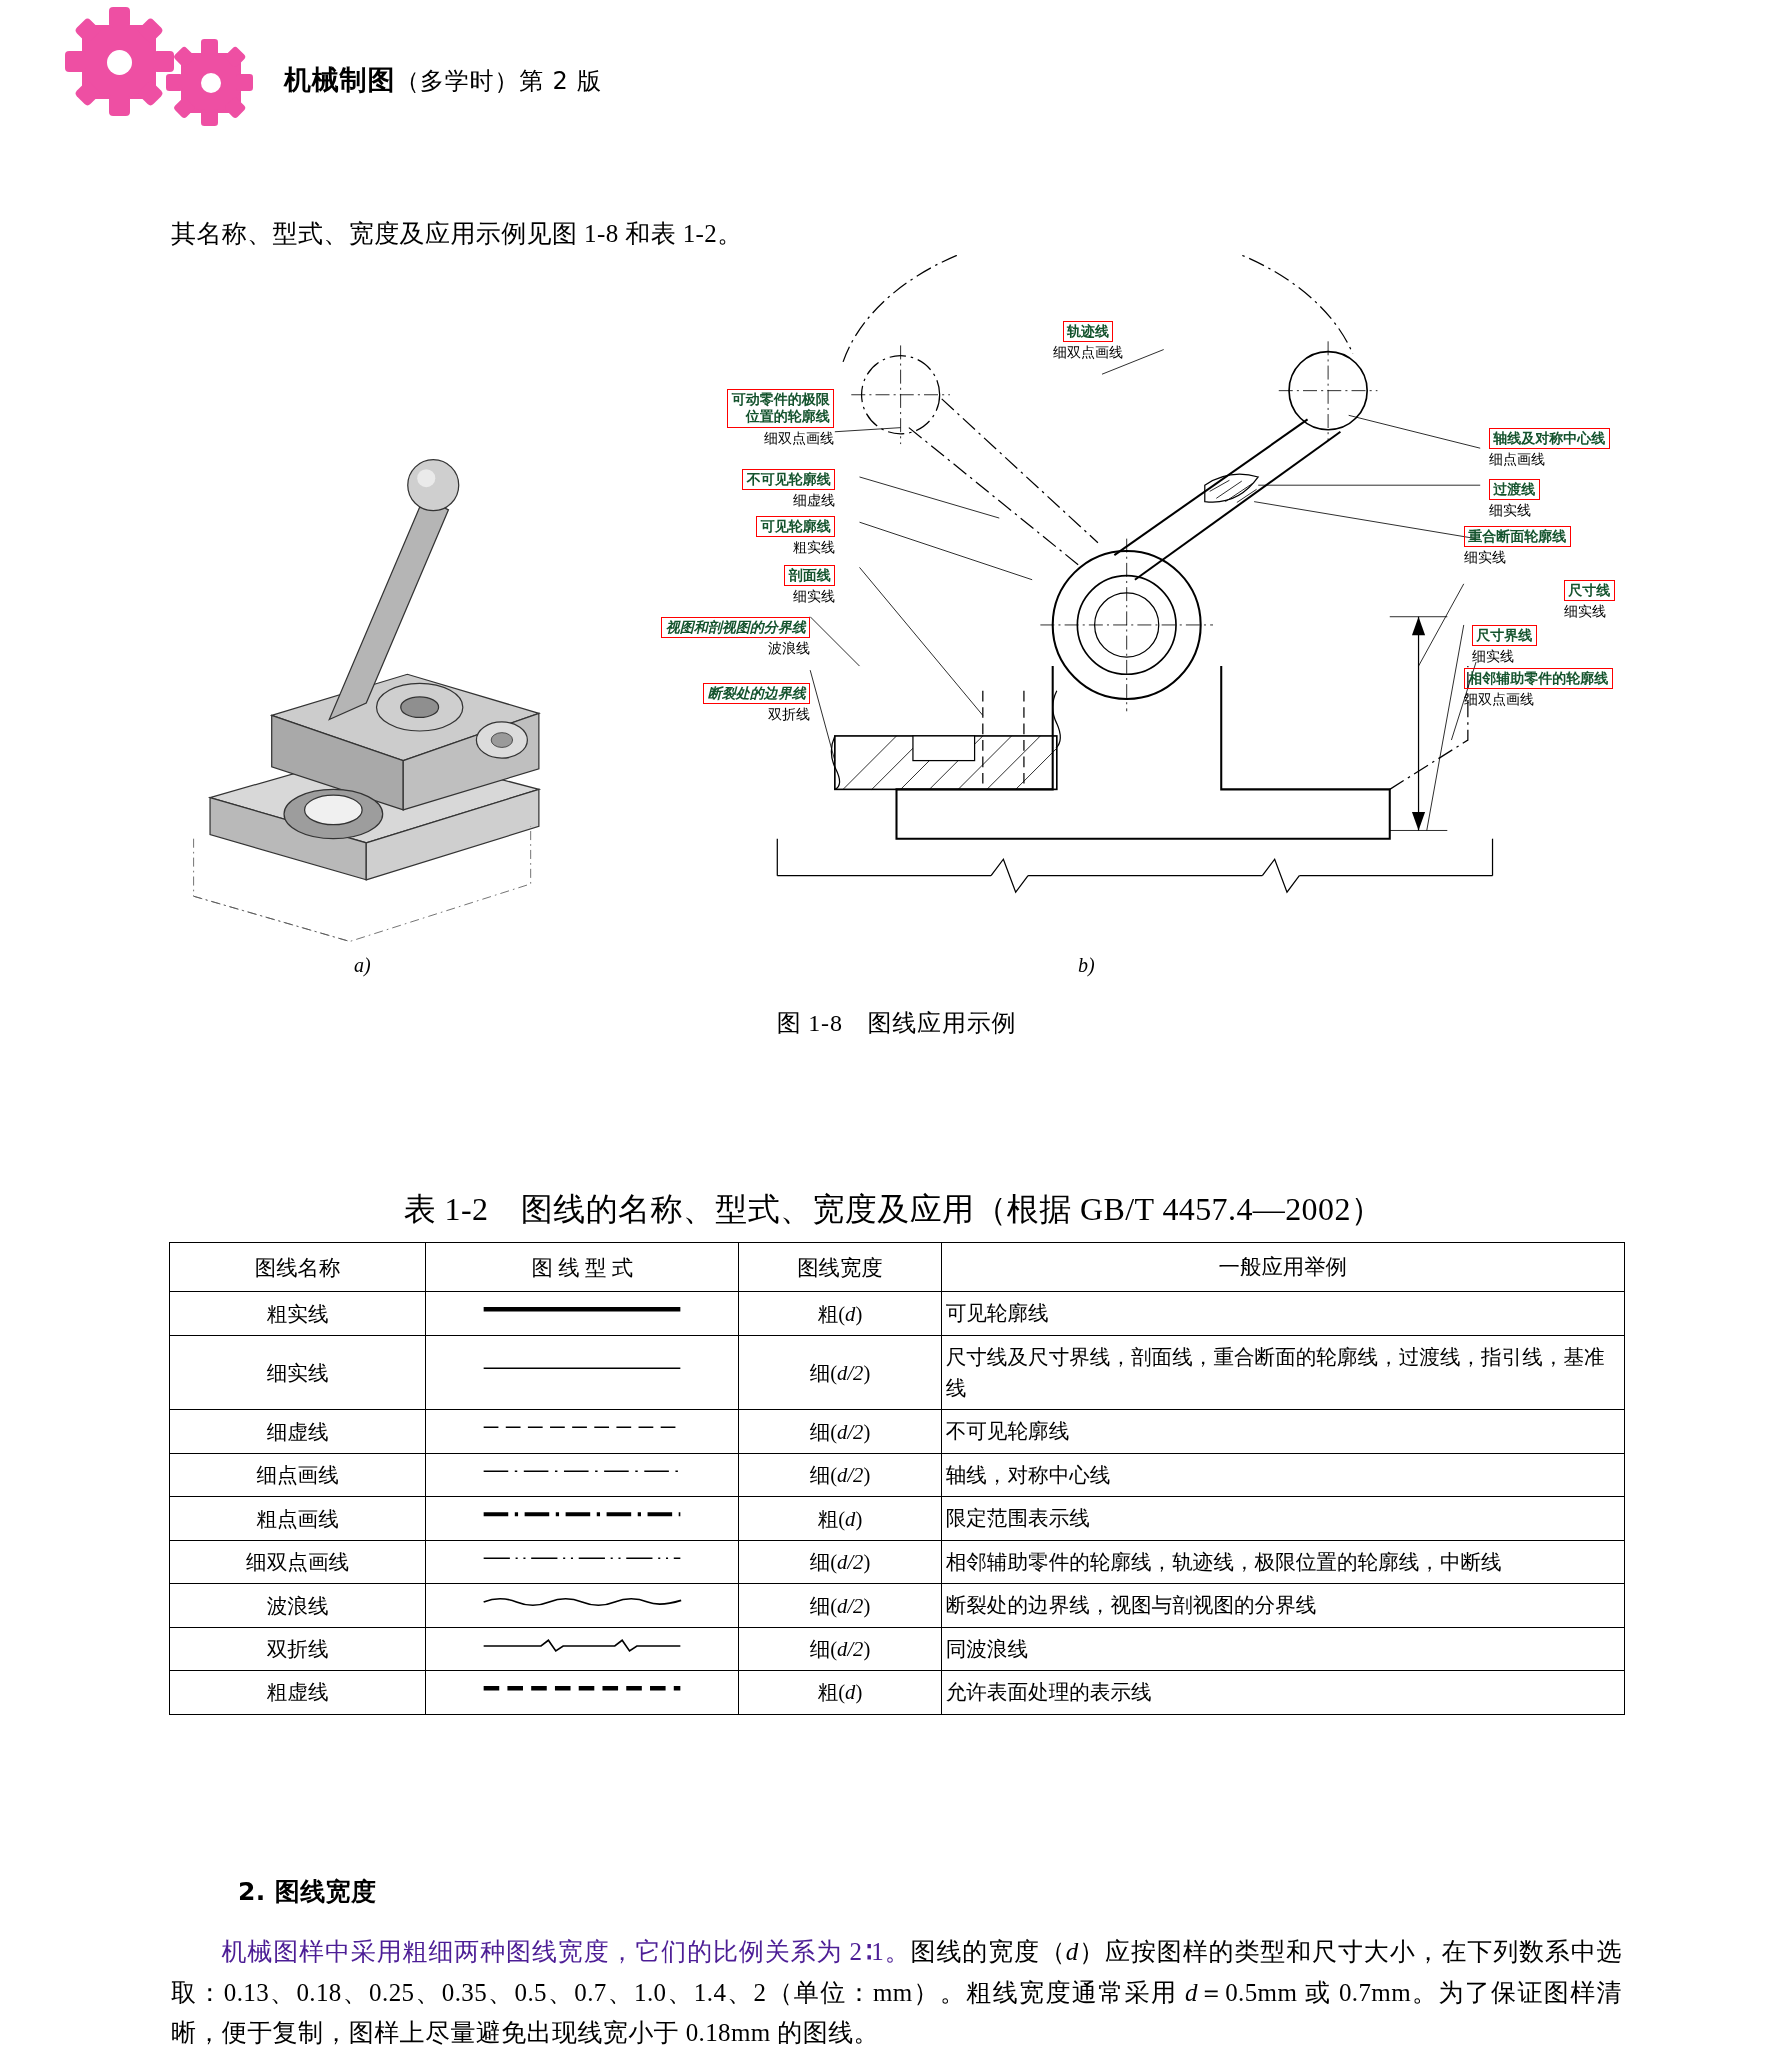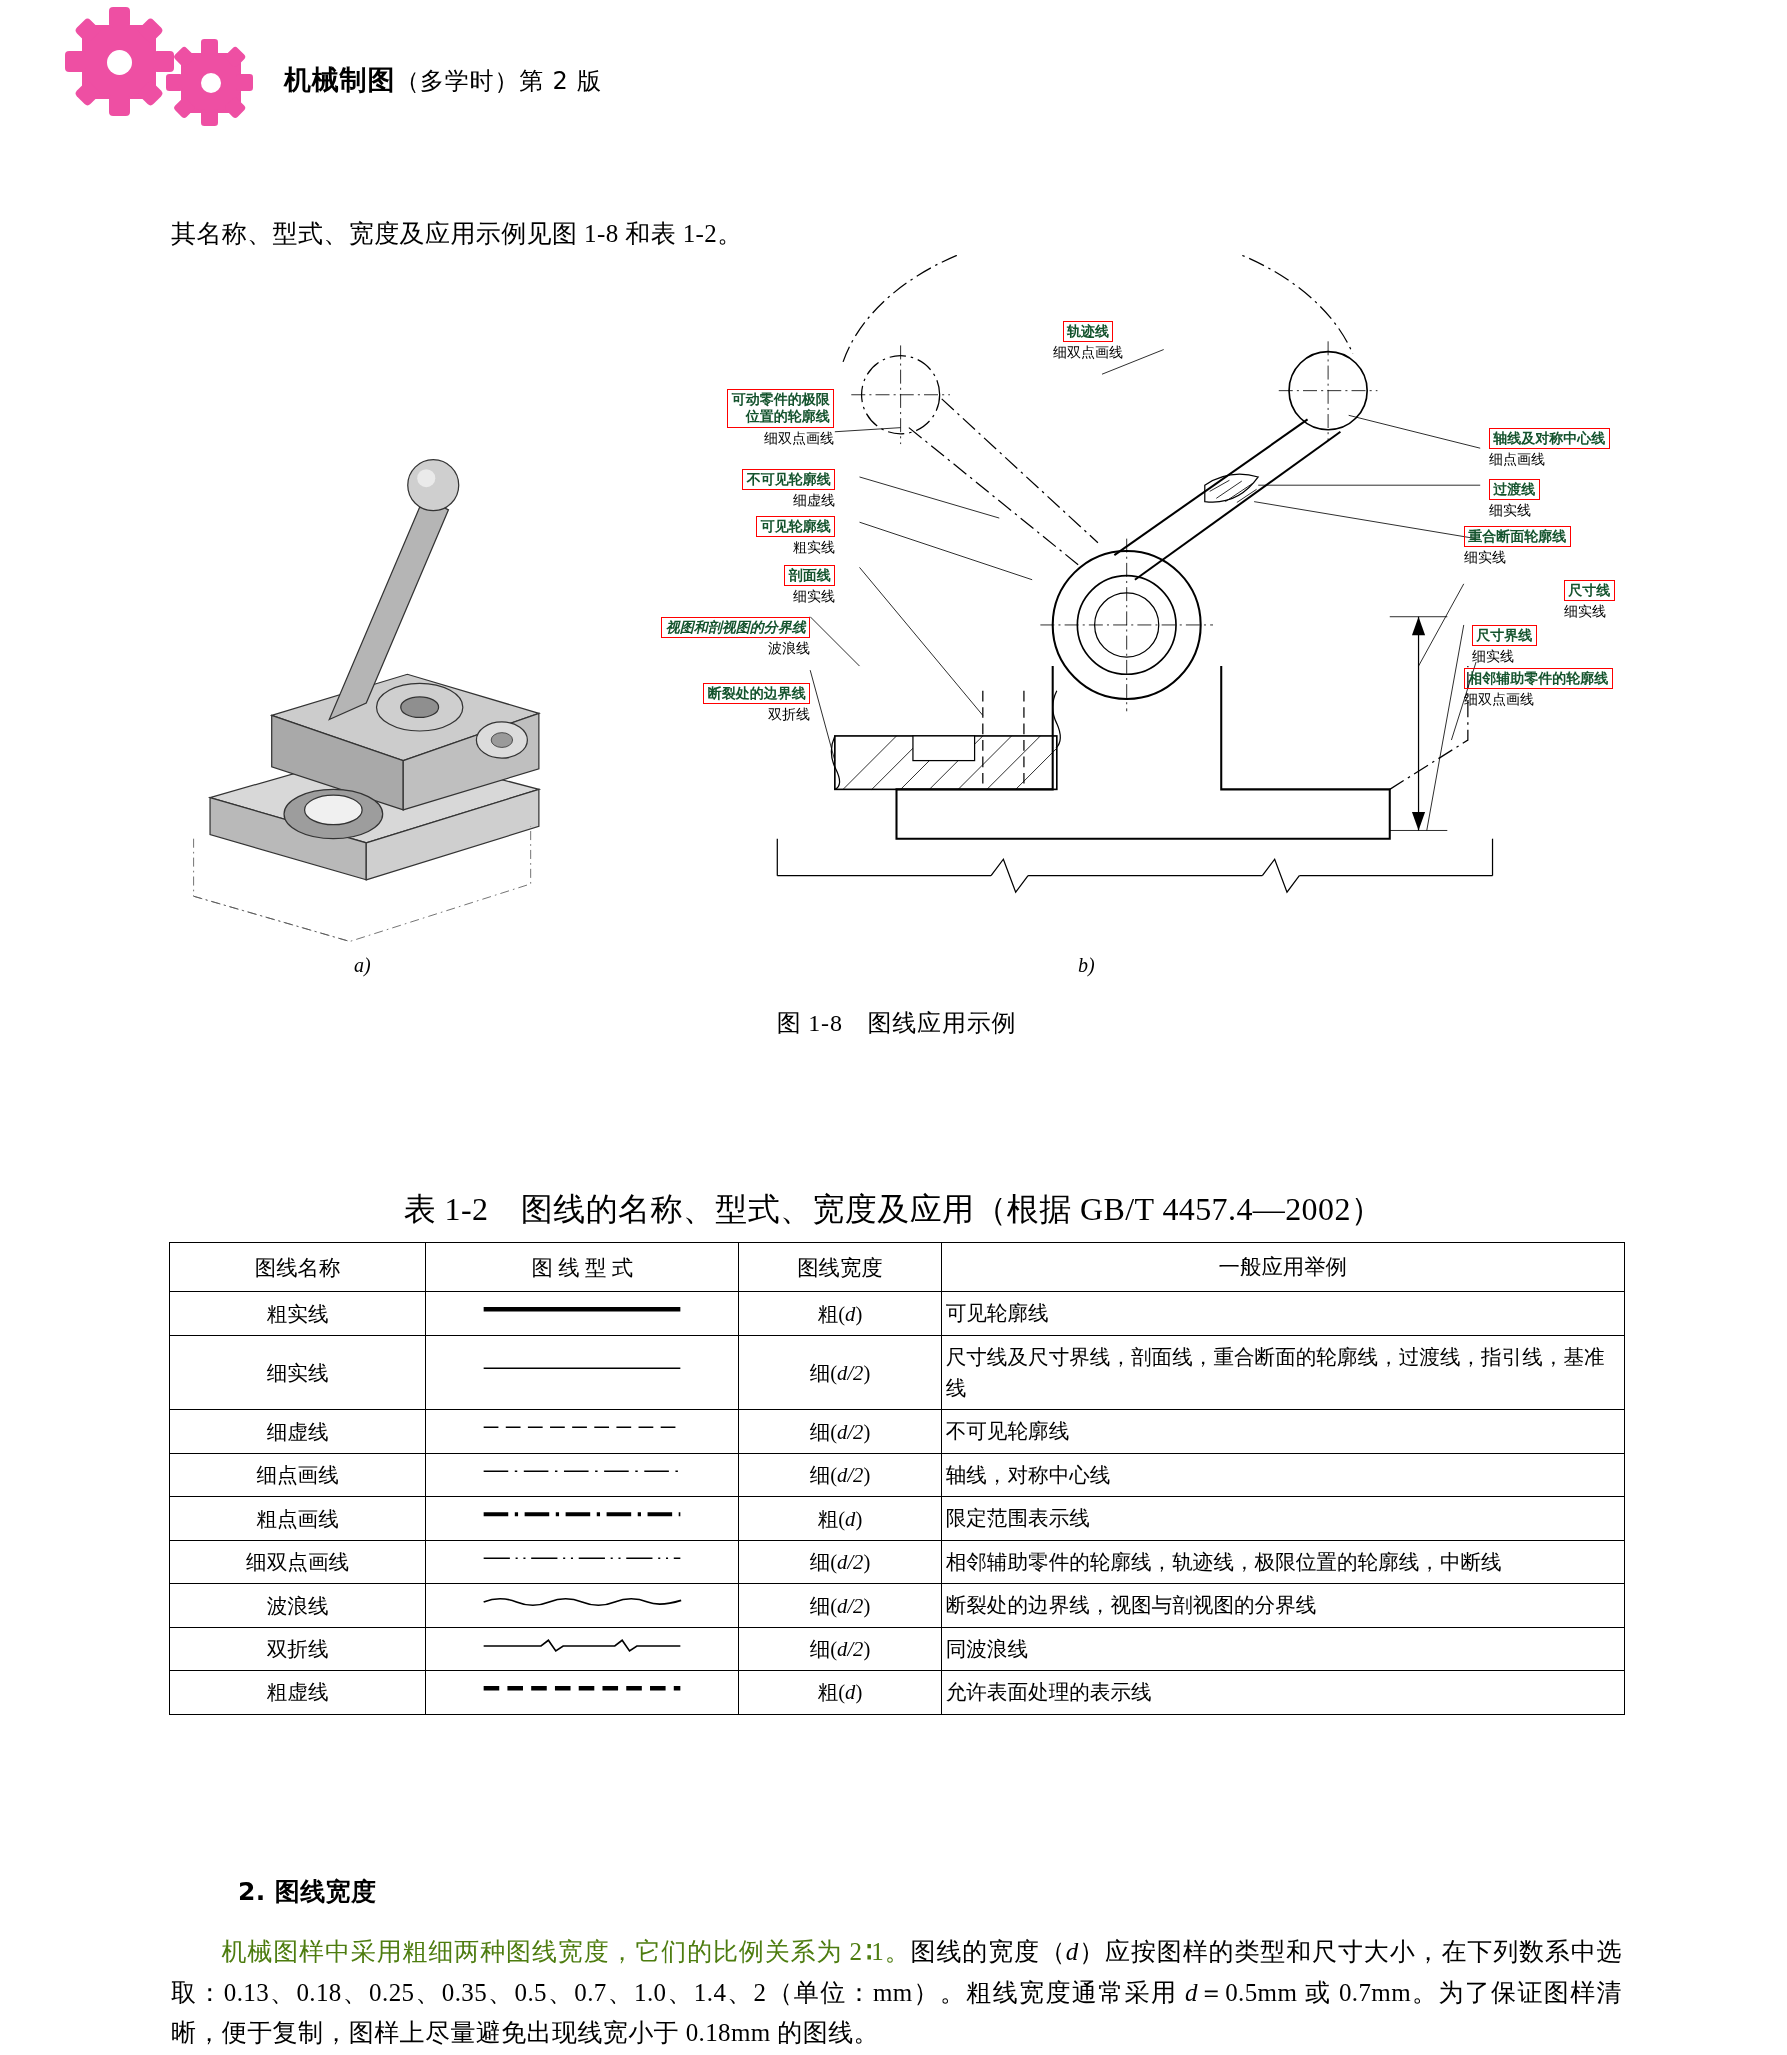--- a/index.html
+++ b/index.html
@@ -158,21 +158,21 @@
 
   
   .sec-head {
     position: absolute;
     font-size: 25px;
     font-weight: bold;
     font-family: "DejaVu Sans", sans-serif;
     letter-spacing: 0.4px;
     text-align: right;
   }
-  .red-text { color: #4d7c0f; }
+  .red-text { color: #4c1d95; }
 </style>
 </head>
 <body>
 
 <div class="page">
 
   <div class="header">
 
     <div>
       <div class="gear" style="left:82px;top:25px;width:74px;height:74px;">
@@ -354,21 +354,21 @@
       <span class="red boxed">剖面线</span>
       <span class="blk">细实线</span>
     </div>
 
     <div class="lbl right" style="left:312px;top:362px;width:362px;">
       <span class="red boxed" style="font-style:italic;">视图和剖视图的分界线</span>
       <span class="blk">波浪线</span>
     </div>
 
     <div class="lbl right" style="left:312px;top:428px;width:362px;">
-      <span class="red boxed" style="">断裂处的边界线</span>
+      <span class="red boxed" style="font-style:italic;">断裂处的边界线</span>
       <span class="blk">双折线</span>
     </div>
 
     <div class="lbl" style="left:1353px;top:173px;">
       <span class="red boxed">轴线及对称中心线</span>
       <span class="blk">细点画线</span>
     </div>
 
     <div class="lbl" style="left:1353px;top:224px;">
       <span class="red boxed">过渡线</span>

